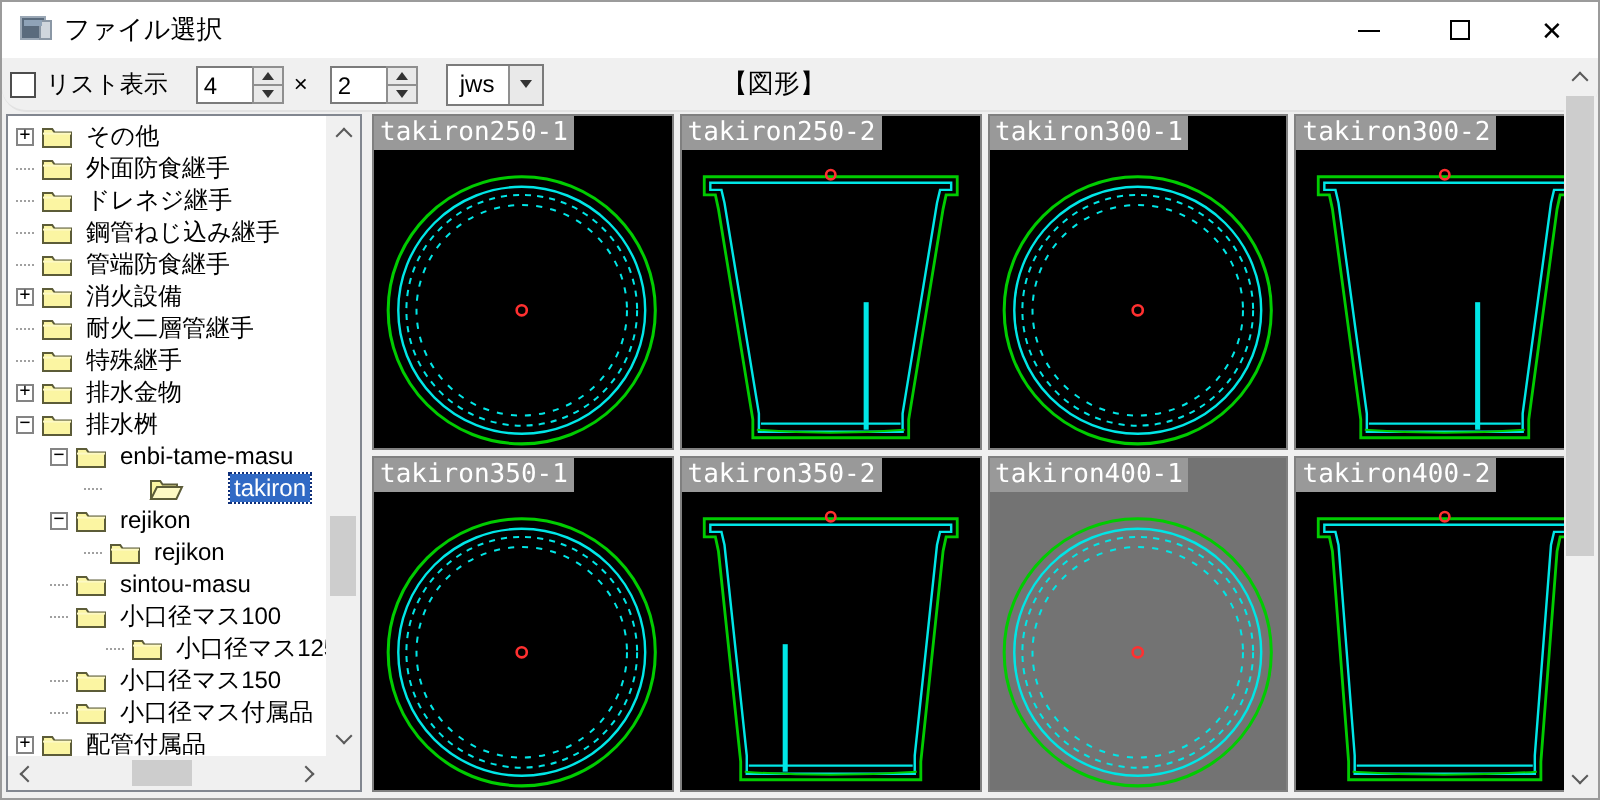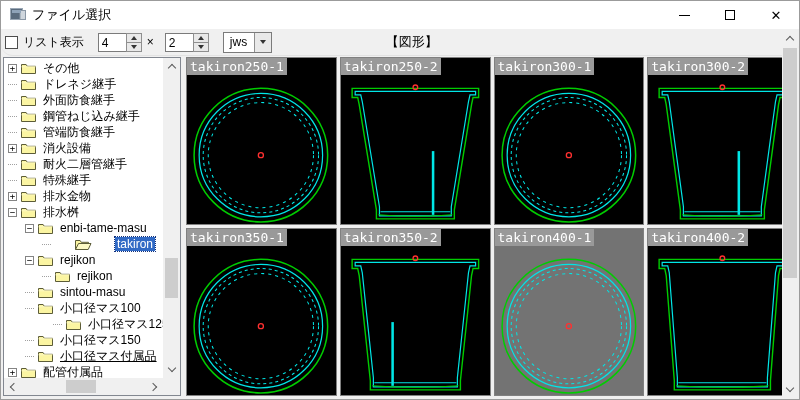--- a/index.html
+++ b/index.html
@@ -24,21 +24,21 @@
   .spin-field{ width:28px; height:19px; background:#fff; border:1px solid #7b7b7b; border-right:none; font-size:12px; padding:2px 3px; color:#000; }
   .spin-btns{ display:flex; flex-direction:column; width:16px; height:19px; }
   .spin-btn{ flex:1; background:#e9e9e9; border:1px solid #8f8f8f; display:flex; align-items:center; justify-content:center; }
   .spin-btn + .spin-btn{ border-top:none; }
   .tri-up{ width:0; height:0; border-left:3px solid transparent; border-right:3px solid transparent; border-bottom:4px solid #333; }
   .tri-down{ width:0; height:0; border-left:3px solid transparent; border-right:3px solid transparent; border-top:4px solid #333; }
   .times{ font-size:12px; margin:0 5px; color:#000; }
   .combo{ display:flex; align-items:center; margin-left:14px; height:21px; border:1px solid #7b7b7b; background:#fff; }
   .combo-value{ font-size:12px; padding:0 6px 0 6px; min-width:30px; color:#000; }
   .combo-btn{ width:17px; height:19px; background:#e9e9e9; border-left:1px solid #8f8f8f; display:flex; align-items:center; justify-content:center; }
-  .mode-label{ font-size:13px; color:#000; margin-left:114px; }
+  .mode-label{ font-size:13px; color:#000; margin-left:89px; }
 
   
   .content{ position:absolute; top:56px; left:2px; right:0; bottom:3px; display:flex; }
 
   
   .tree-panel{ width:178px; height:100%; background:#fff; border:1px solid #828790; position:relative; display:flex; flex-direction:column; }
   .tree-items{ flex:1; overflow:hidden; padding-top:2px; padding-right:17px; }
   .tree-row{ height:16px; display:flex; align-items:center; white-space:nowrap; font-size:12px; color:#000; }
   .expand-box{ width:9px; height:9px; border:1px solid #848484; background:#fff; font-size:9px; line-height:7px; text-align:center; color:#000; flex:0 0 9px; font-family:"DejaVu Sans Mono",monospace; }
   .dash{ width:9px; border-top:1px dotted #a0a0a0; flex:0 0 9px; }
@@ -139,29 +139,29 @@
                 <path d="M1.5,5.8 h14" stroke="#fdf9c4" stroke-width="1" fill="none"></path>
               </svg></span>
             <span class="tree-label">その他</span>
           </div>
           <div class="tree-row" style="padding-left: 4px;">
             <span class="dash"></span>
             <span class="tree-folder"><svg width="18" height="14" viewBox="0 0 18 14">
                 <path d="M1.5,12.5 V3.5 h4.6 l1.2,1.8 h8.2 v7.2 z" fill="#fbf5a2" stroke="#5c5c38" stroke-width="1"></path>
                 <path d="M1.5,5.8 h14" stroke="#fdf9c4" stroke-width="1" fill="none"></path>
               </svg></span>
+            <span class="tree-label">外面防食継手</span>
+          </div>
+          <div class="tree-row" style="padding-left: 4px;">
+            <span class="dash"></span>
+            <span class="tree-folder"><svg width="18" height="14" viewBox="0 0 18 14">
+                <path d="M1.5,12.5 V3.5 h4.6 l1.2,1.8 h8.2 v7.2 z" fill="#fbf5a2" stroke="#5c5c38" stroke-width="1"></path>
+                <path d="M1.5,5.8 h14" stroke="#fdf9c4" stroke-width="1" fill="none"></path>
+              </svg></span>
             <span class="tree-label">ドレネジ継手</span>
-          </div>
-          <div class="tree-row" style="padding-left: 4px;">
-            <span class="dash"></span>
-            <span class="tree-folder"><svg width="18" height="14" viewBox="0 0 18 14">
-                <path d="M1.5,12.5 V3.5 h4.6 l1.2,1.8 h8.2 v7.2 z" fill="#fbf5a2" stroke="#5c5c38" stroke-width="1"></path>
-                <path d="M1.5,5.8 h14" stroke="#fdf9c4" stroke-width="1" fill="none"></path>
-              </svg></span>
-            <span class="tree-label">外面防食継手</span>
           </div>
           <div class="tree-row" style="padding-left: 4px;">
             <span class="dash"></span>
             <span class="tree-folder"><svg width="18" height="14" viewBox="0 0 18 14">
                 <path d="M1.5,12.5 V3.5 h4.6 l1.2,1.8 h8.2 v7.2 z" fill="#fbf5a2" stroke="#5c5c38" stroke-width="1"></path>
                 <path d="M1.5,5.8 h14" stroke="#fdf9c4" stroke-width="1" fill="none"></path>
               </svg></span>
             <span class="tree-label">鋼管ねじ込み継手</span>
           </div>
           <div class="tree-row" style="padding-left: 4px;">
@@ -269,21 +269,21 @@
             <span class="tree-label">小口径マス125</span>
           </div>
           <div class="tree-row" style="padding-left: 21px;">
             <span class="dash"></span>
             <span class="tree-folder"><svg width="18" height="14" viewBox="0 0 18 14">
                 <path d="M1.5,12.5 V3.5 h4.6 l1.2,1.8 h8.2 v7.2 z" fill="#fbf5a2" stroke="#5c5c38" stroke-width="1"></path>
                 <path d="M1.5,5.8 h14" stroke="#fdf9c4" stroke-width="1" fill="none"></path>
               </svg></span>
             <span class="tree-label">小口径マス150</span>
           </div>
-          <div class="tree-row" style="padding-left: 21px; text-decoration: underline;">
+          <div class="tree-row" style="padding-left: 21px;">
             <span class="dash"></span>
             <span class="tree-folder"><svg width="18" height="14" viewBox="0 0 18 14">
                 <path d="M1.5,12.5 V3.5 h4.6 l1.2,1.8 h8.2 v7.2 z" fill="#fbf5a2" stroke="#5c5c38" stroke-width="1"></path>
                 <path d="M1.5,5.8 h14" stroke="#fdf9c4" stroke-width="1" fill="none"></path>
               </svg></span>
             <span class="tree-label">小口径マス付属品</span>
           </div>
           <div class="tree-row" style="padding-left: 4px;">
             <span class="expand-box">+</span>
             <span class="tree-folder"><svg width="18" height="14" viewBox="0 0 18 14">

